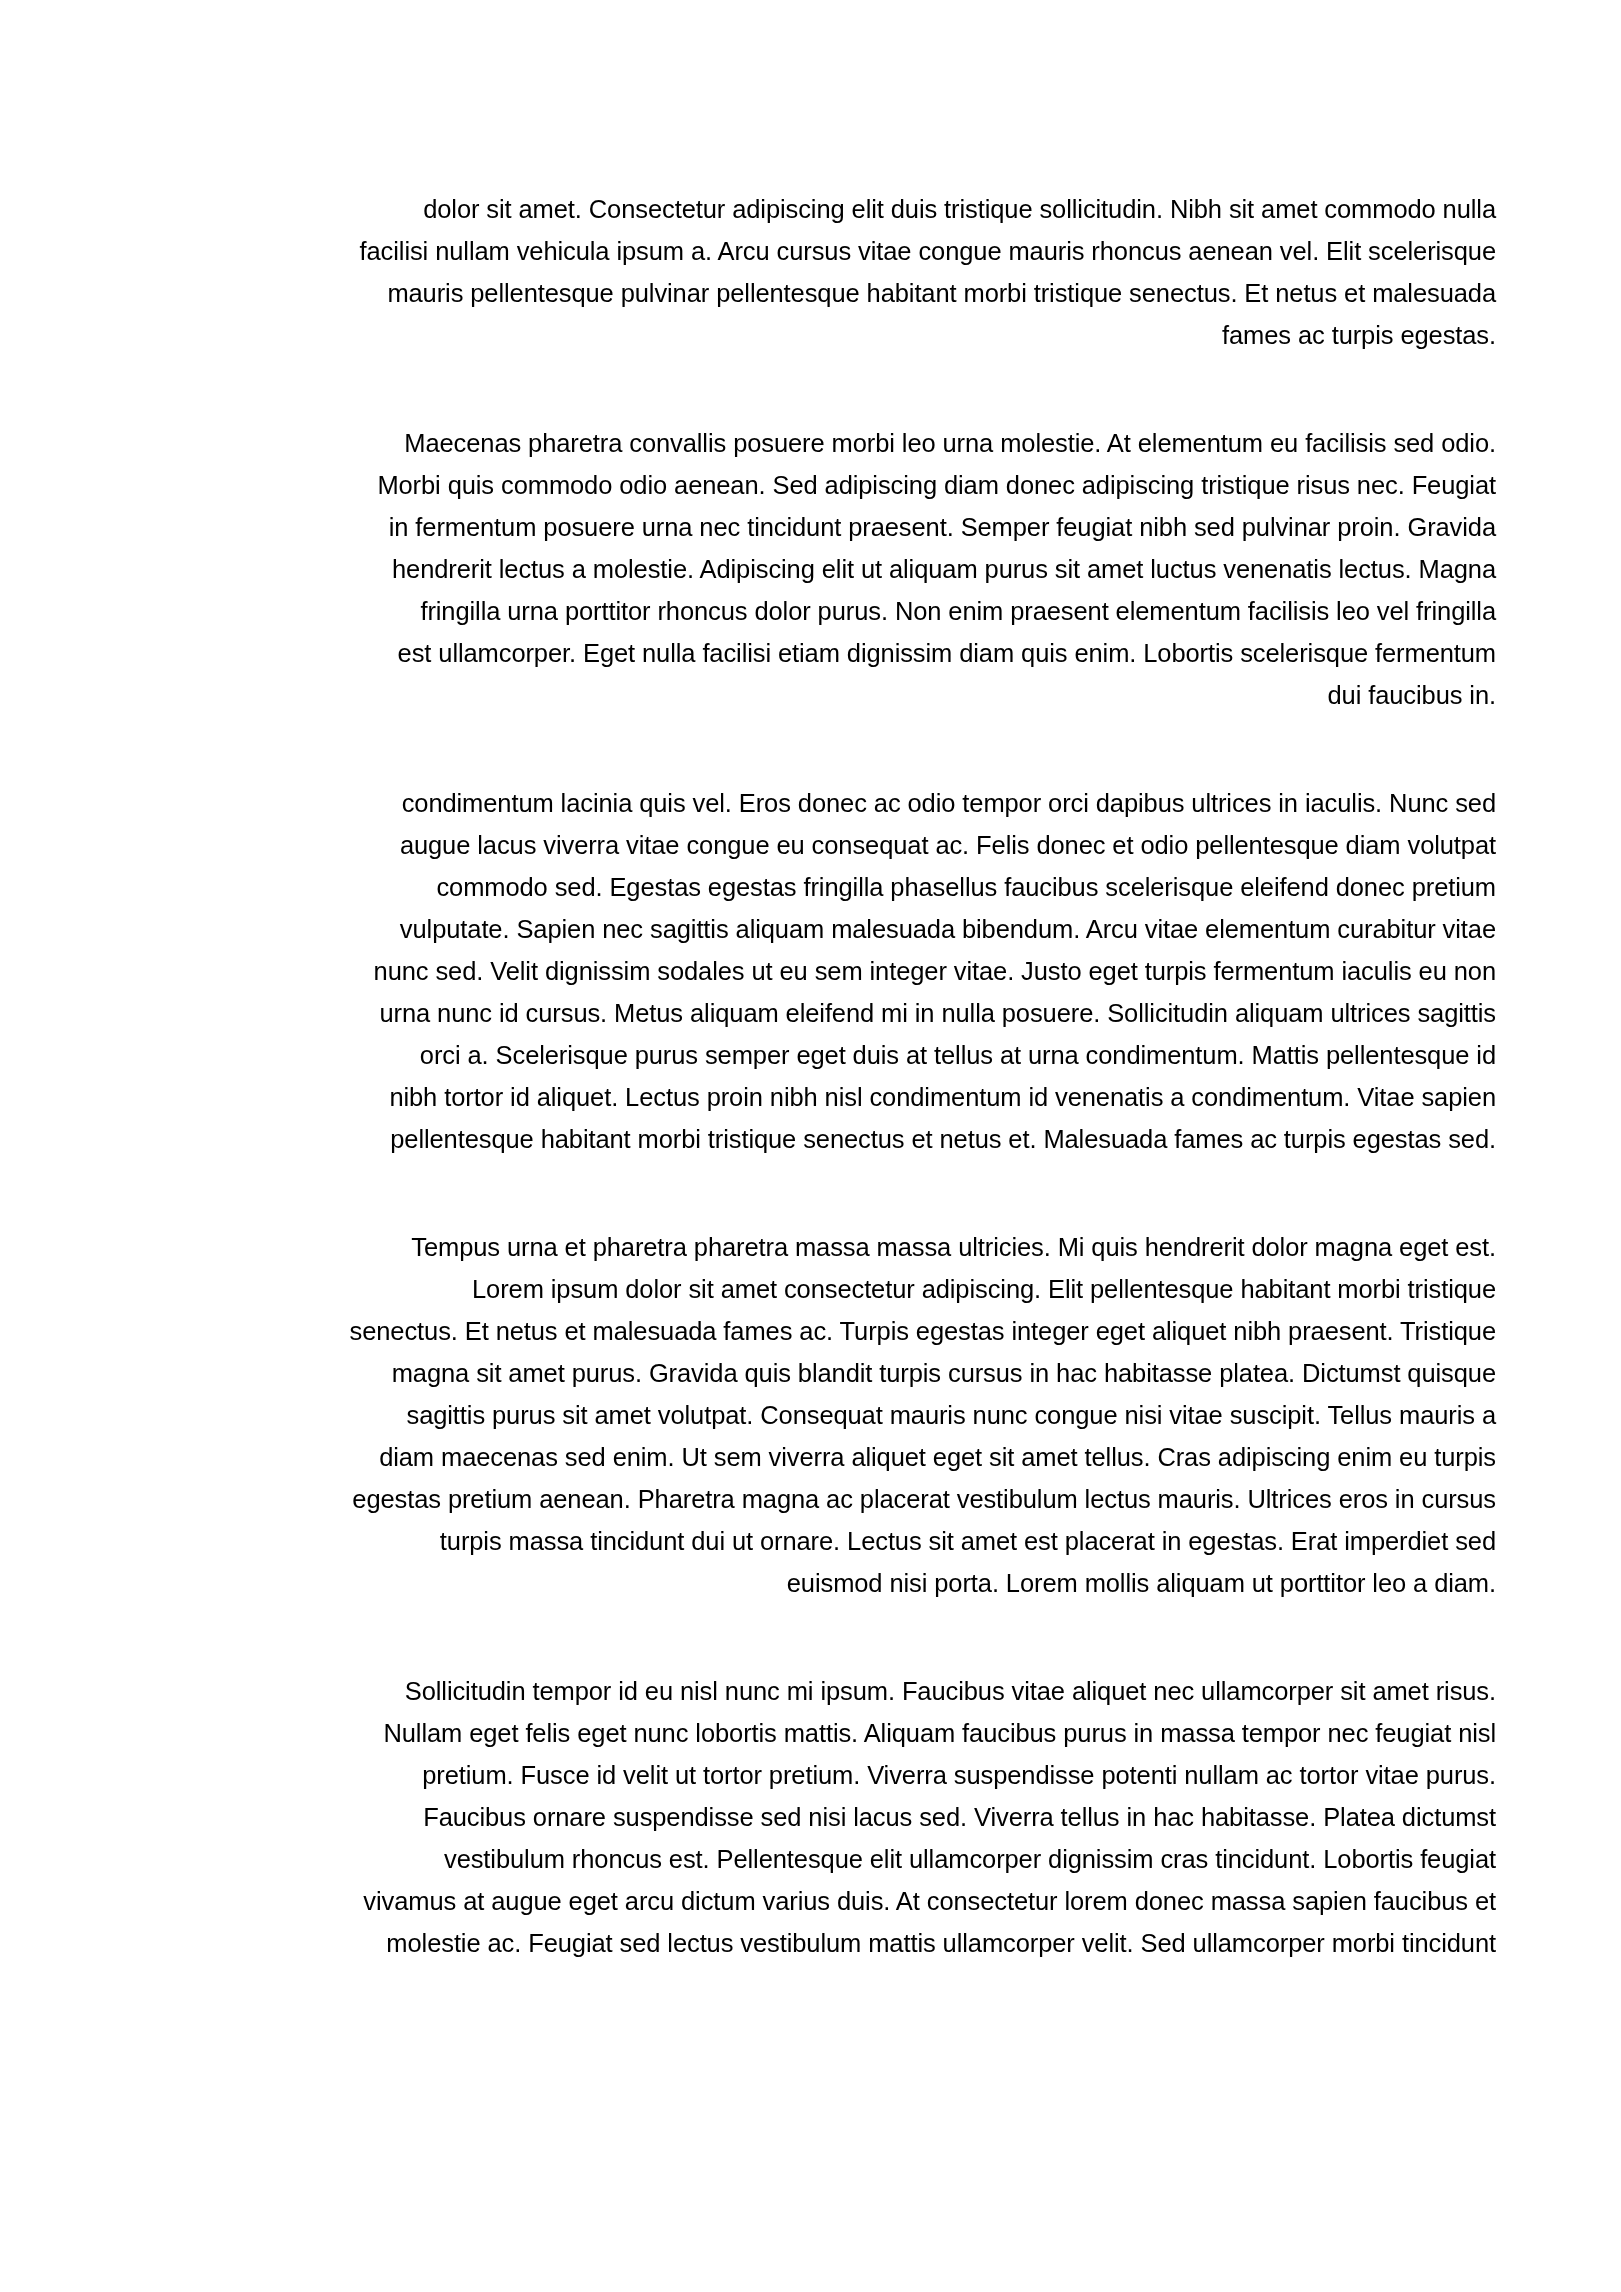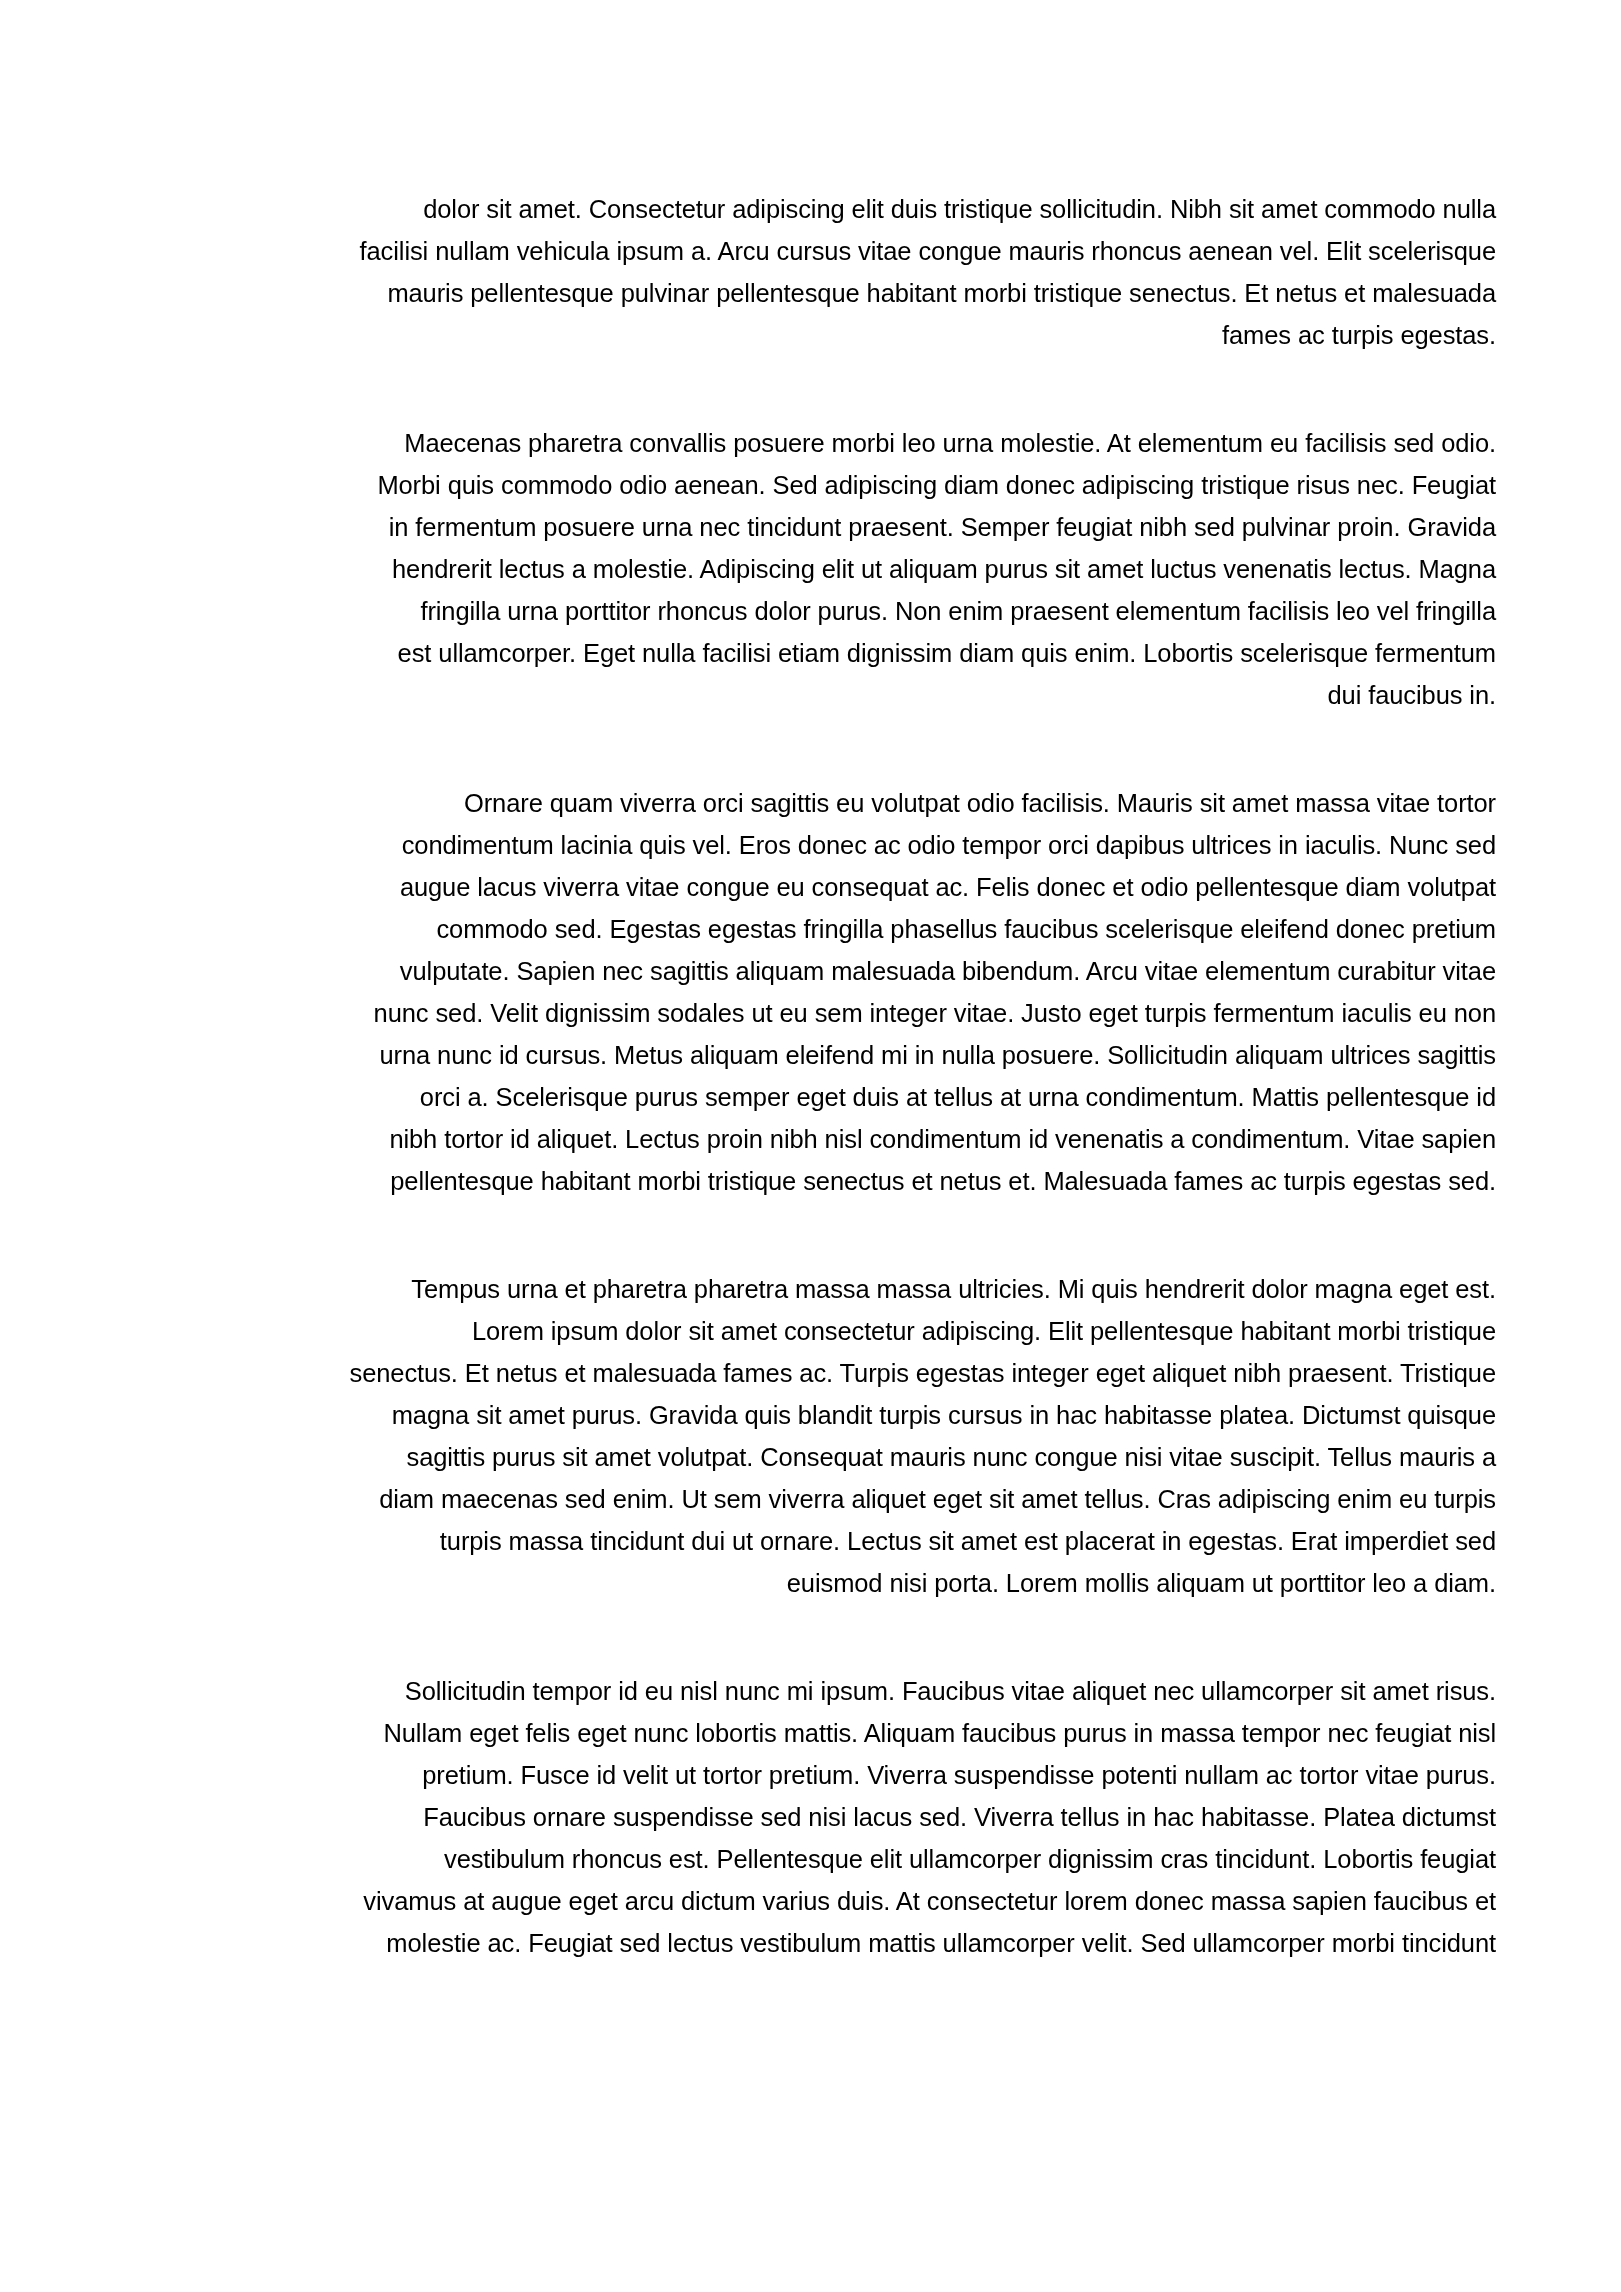--- a/index.html
+++ b/index.html
@@ -53,38 +53,38 @@
       <p class="para">
         <span class="line">Maecenas pharetra convallis posuere morbi leo urna molestie. At elementum eu facilisis sed odio.</span>
         <span class="line">Morbi quis commodo odio aenean. Sed adipiscing diam donec adipiscing tristique risus nec. Feugiat</span>
         <span class="line">in fermentum posuere urna nec tincidunt praesent. Semper feugiat nibh sed pulvinar proin. Gravida</span>
         <span class="line">hendrerit lectus a molestie. Adipiscing elit ut aliquam purus sit amet luctus venenatis lectus. Magna</span>
         <span class="line">fringilla urna porttitor rhoncus dolor purus. Non enim praesent elementum facilisis leo vel fringilla</span>
         <span class="line">est ullamcorper. Eget nulla facilisi etiam dignissim diam quis enim. Lobortis scelerisque fermentum</span>
         <span class="line">dui faucibus in.</span>
       </p>
       <p class="para">
-        <span class="line">Ornare quam viverra orci sagittis eu volutpat odio facilisis. Mauris sit amet massa vitae tortor</span>
         <span class="line">condimentum lacinia quis vel. Eros donec ac odio tempor orci dapibus ultrices in iaculis. Nunc sed</span>
         <span class="line">augue lacus viverra vitae congue eu consequat ac. Felis donec et odio pellentesque diam volutpat</span>
         <span class="line">commodo sed. Egestas egestas fringilla phasellus faucibus scelerisque eleifend donec pretium</span>
         <span class="line">vulputate. Sapien nec sagittis aliquam malesuada bibendum. Arcu vitae elementum curabitur vitae</span>
         <span class="line">nunc sed. Velit dignissim sodales ut eu sem integer vitae. Justo eget turpis fermentum iaculis eu non</span>
         <span class="line">urna nunc id cursus. Metus aliquam eleifend mi in nulla posuere. Sollicitudin aliquam ultrices sagittis</span>
         <span class="line">orci a. Scelerisque purus semper eget duis at tellus at urna condimentum. Mattis pellentesque id</span>
         <span class="line">nibh tortor id aliquet. Lectus proin nibh nisl condimentum id venenatis a condimentum. Vitae sapien</span>
         <span class="line">pellentesque habitant morbi tristique senectus et netus et. Malesuada fames ac turpis egestas sed.</span>
       </p>
       <p class="para">
         <span class="line">Tempus urna et pharetra pharetra massa massa ultricies. Mi quis hendrerit dolor magna eget est.</span>
         <span class="line">Lorem ipsum dolor sit amet consectetur adipiscing. Elit pellentesque habitant morbi tristique</span>
         <span class="line">senectus. Et netus et malesuada fames ac. Turpis egestas integer eget aliquet nibh praesent. Tristique</span>
         <span class="line">magna sit amet purus. Gravida quis blandit turpis cursus in hac habitasse platea. Dictumst quisque</span>
         <span class="line">sagittis purus sit amet volutpat. Consequat mauris nunc congue nisi vitae suscipit. Tellus mauris a</span>
         <span class="line">diam maecenas sed enim. Ut sem viverra aliquet eget sit amet tellus. Cras adipiscing enim eu turpis</span>
+        <span class="line">egestas pretium aenean. Pharetra magna ac placerat vestibulum lectus mauris. Ultrices eros in cursus</span>
         <span class="line">turpis massa tincidunt dui ut ornare. Lectus sit amet est placerat in egestas. Erat imperdiet sed</span>
         <span class="line">euismod nisi porta. Lorem mollis aliquam ut porttitor leo a diam.</span>
       </p>
       <p class="para">
         <span class="line">Sollicitudin tempor id eu nisl nunc mi ipsum. Faucibus vitae aliquet nec ullamcorper sit amet risus.</span>
         <span class="line">Nullam eget felis eget nunc lobortis mattis. Aliquam faucibus purus in massa tempor nec feugiat nisl</span>
         <span class="line">pretium. Fusce id velit ut tortor pretium. Viverra suspendisse potenti nullam ac tortor vitae purus.</span>
         <span class="line">Faucibus ornare suspendisse sed nisi lacus sed. Viverra tellus in hac habitasse. Platea dictumst</span>
         <span class="line">vestibulum rhoncus est. Pellentesque elit ullamcorper dignissim cras tincidunt. Lobortis feugiat</span>
         <span class="line">vivamus at augue eget arcu dictum varius duis. At consectetur lorem donec massa sapien faucibus et</span>

